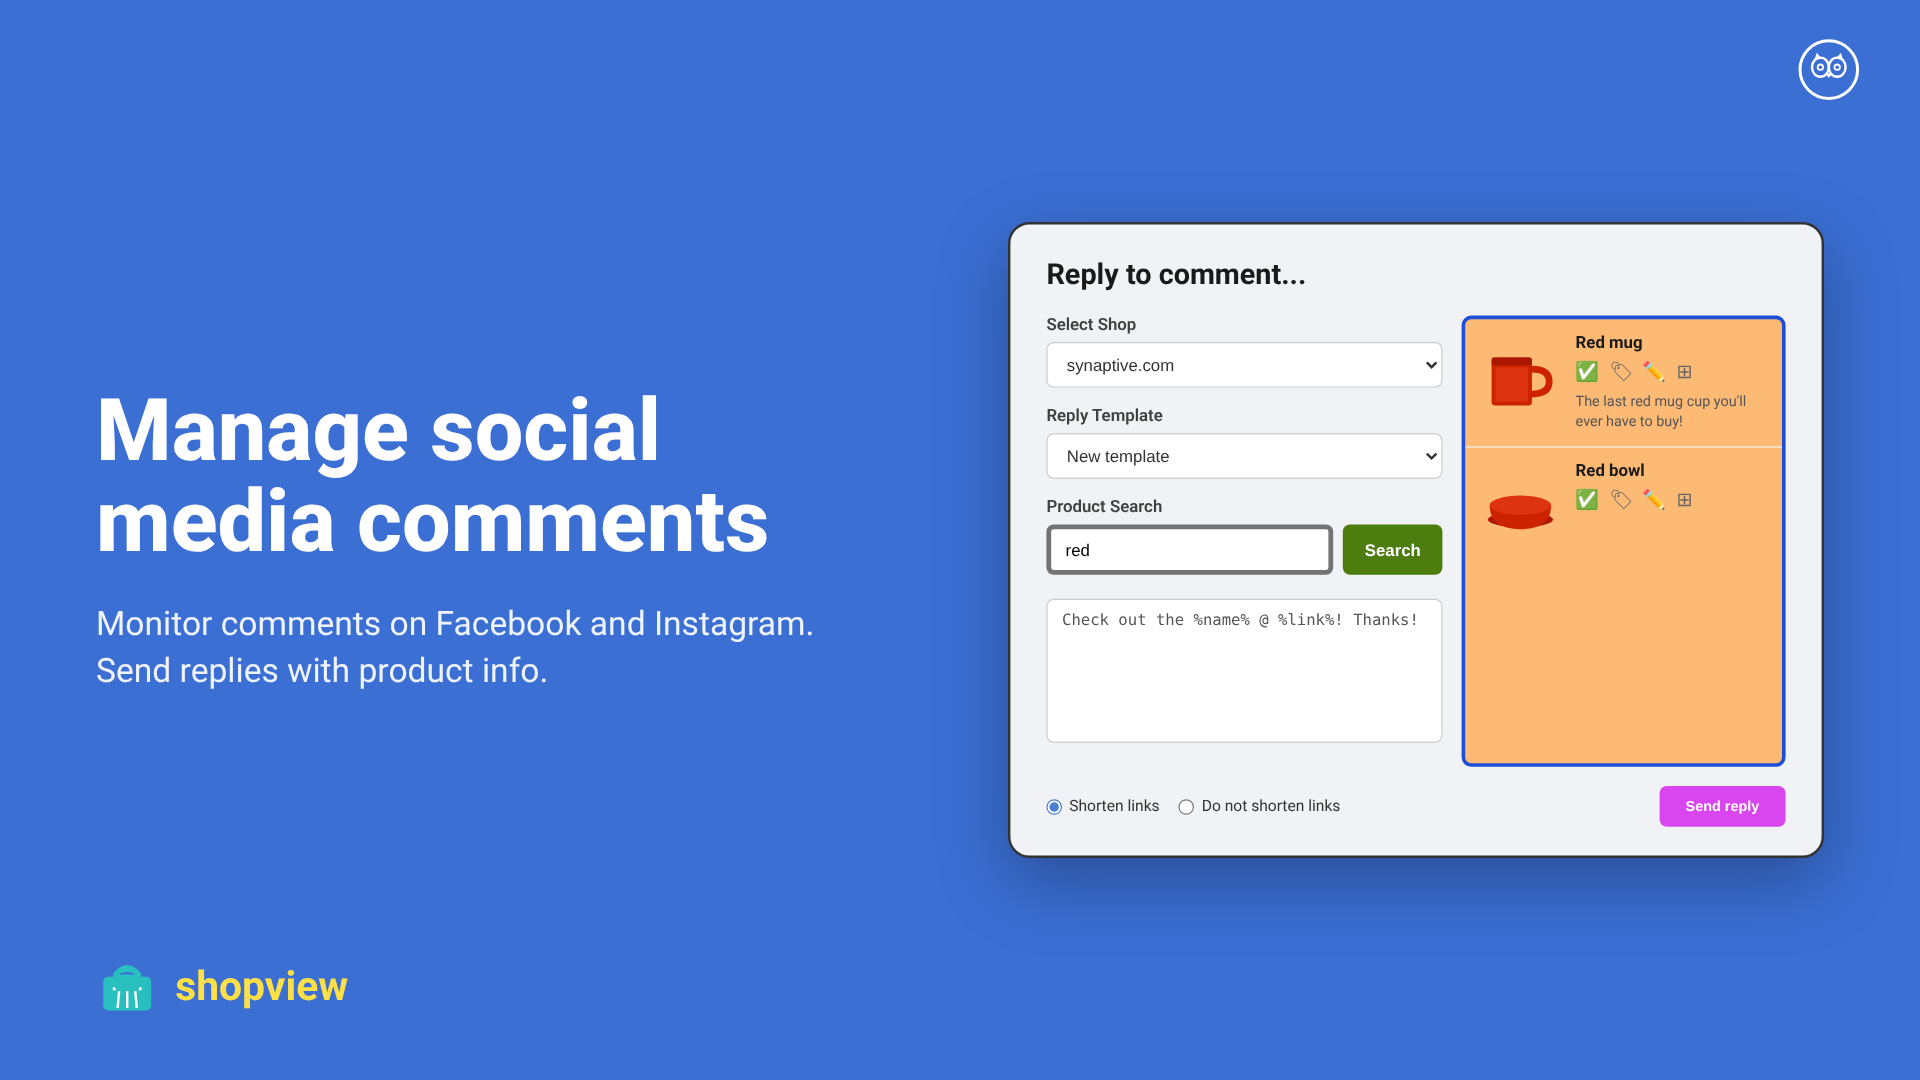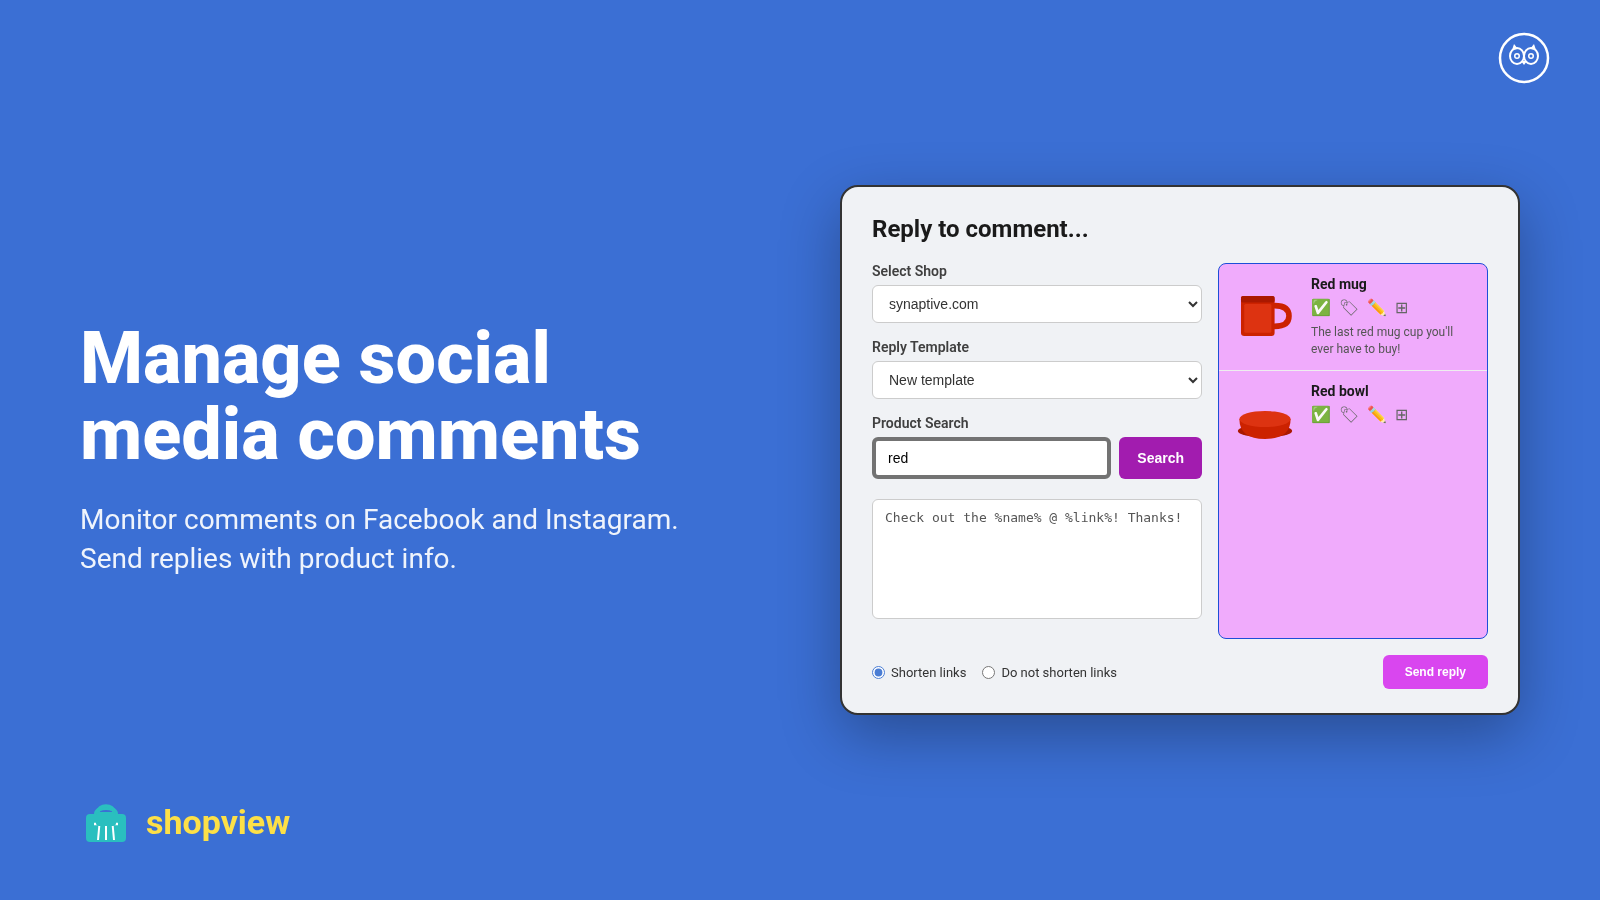--- a/index.html
+++ b/index.html
@@ -95,25 +95,25 @@
       gap: 16px;
     }
 
     .modal-left {
       flex: 1;
       min-width: 0;
     }
 
     .modal-right {
       width: 270px;
-      background: #f0abfc;
+      background: #fdba74;
       border-radius: 8px;
       overflow-y: auto;
       max-height: 380px;
-      border: 1px solid #1d4ed8;
+      border: 3px solid #1d4ed8;
     }
 
     
     .form-group {
       margin-bottom: 16px;
     }
 
     .form-label {
       font-size: 14px;
       font-weight: 600;
@@ -143,21 +143,21 @@
       flex: 1;
       padding: 9px 12px;
       border: 4px solid #737373;
       border-radius: 6px;
       font-size: 14px;
       background: white;
     }
 
     .search-btn {
       padding: 9px 18px;
-      background: #a21caf;
+      background: #4d7c0f;
       color: white;
       border: none;
       border-radius: 6px;
       font-size: 14px;
       font-weight: 600;
       cursor: pointer;
     }
 
     .reply-textarea {
       width: 100%;

